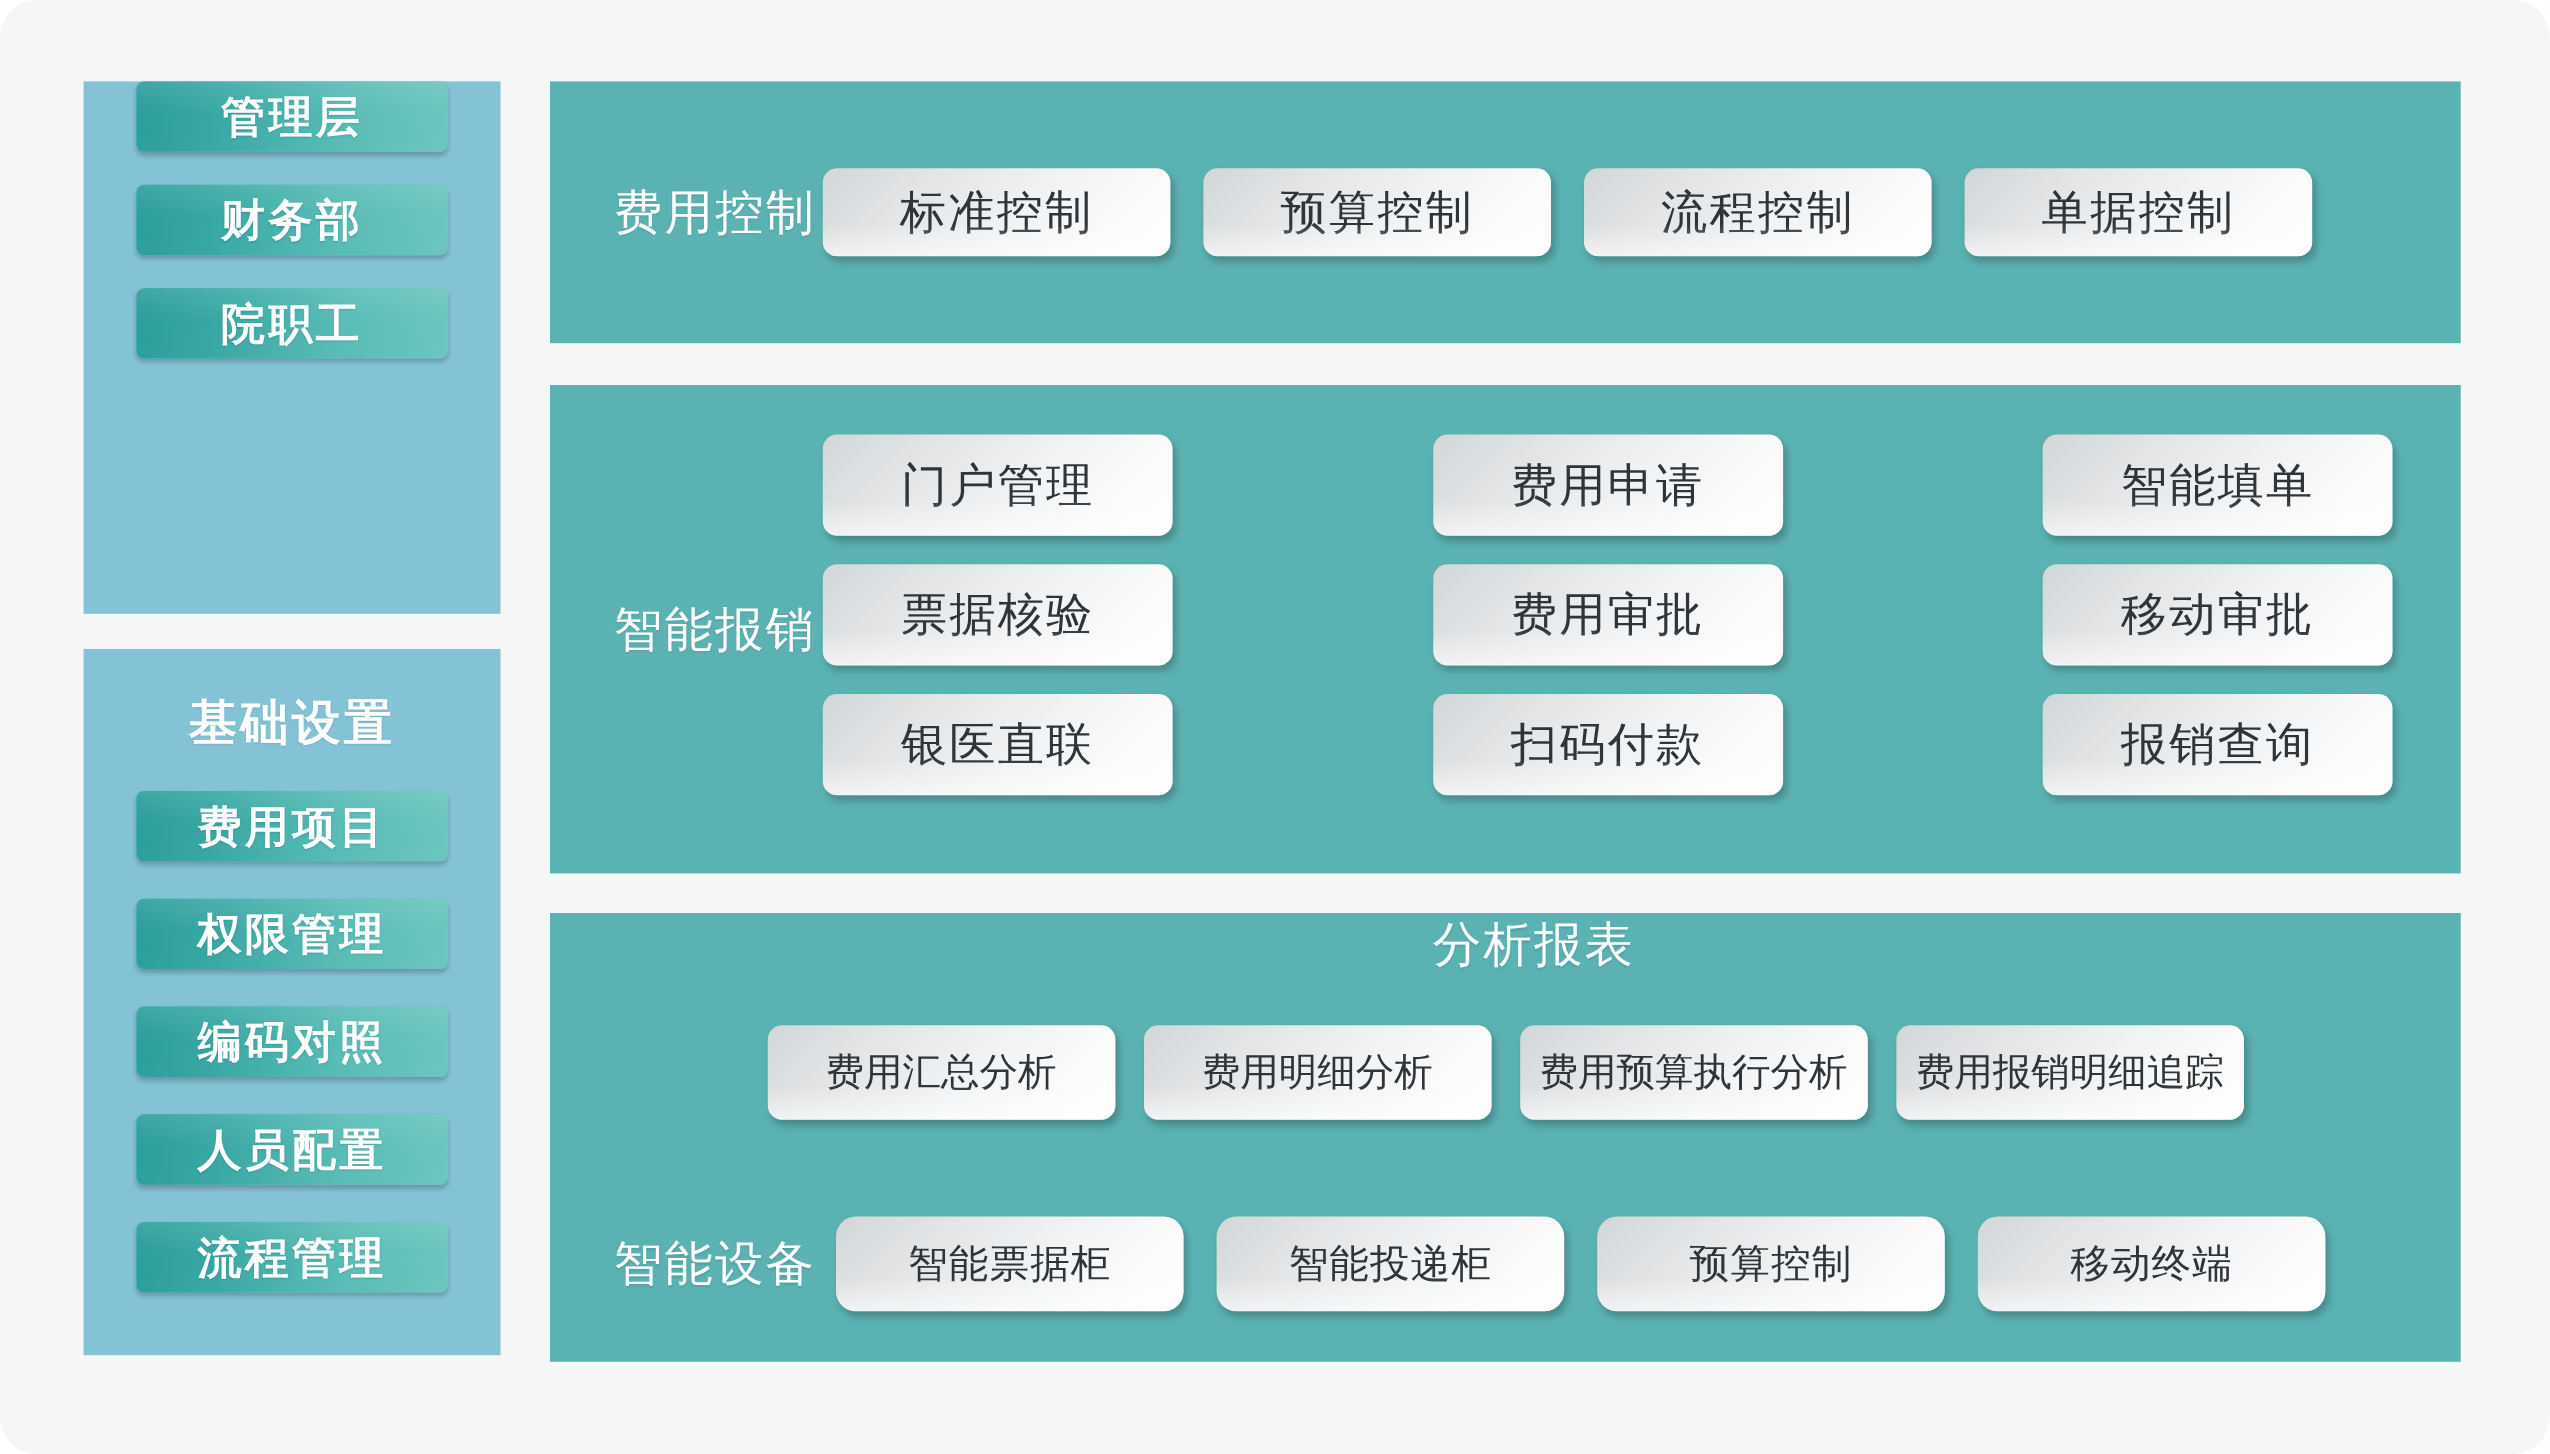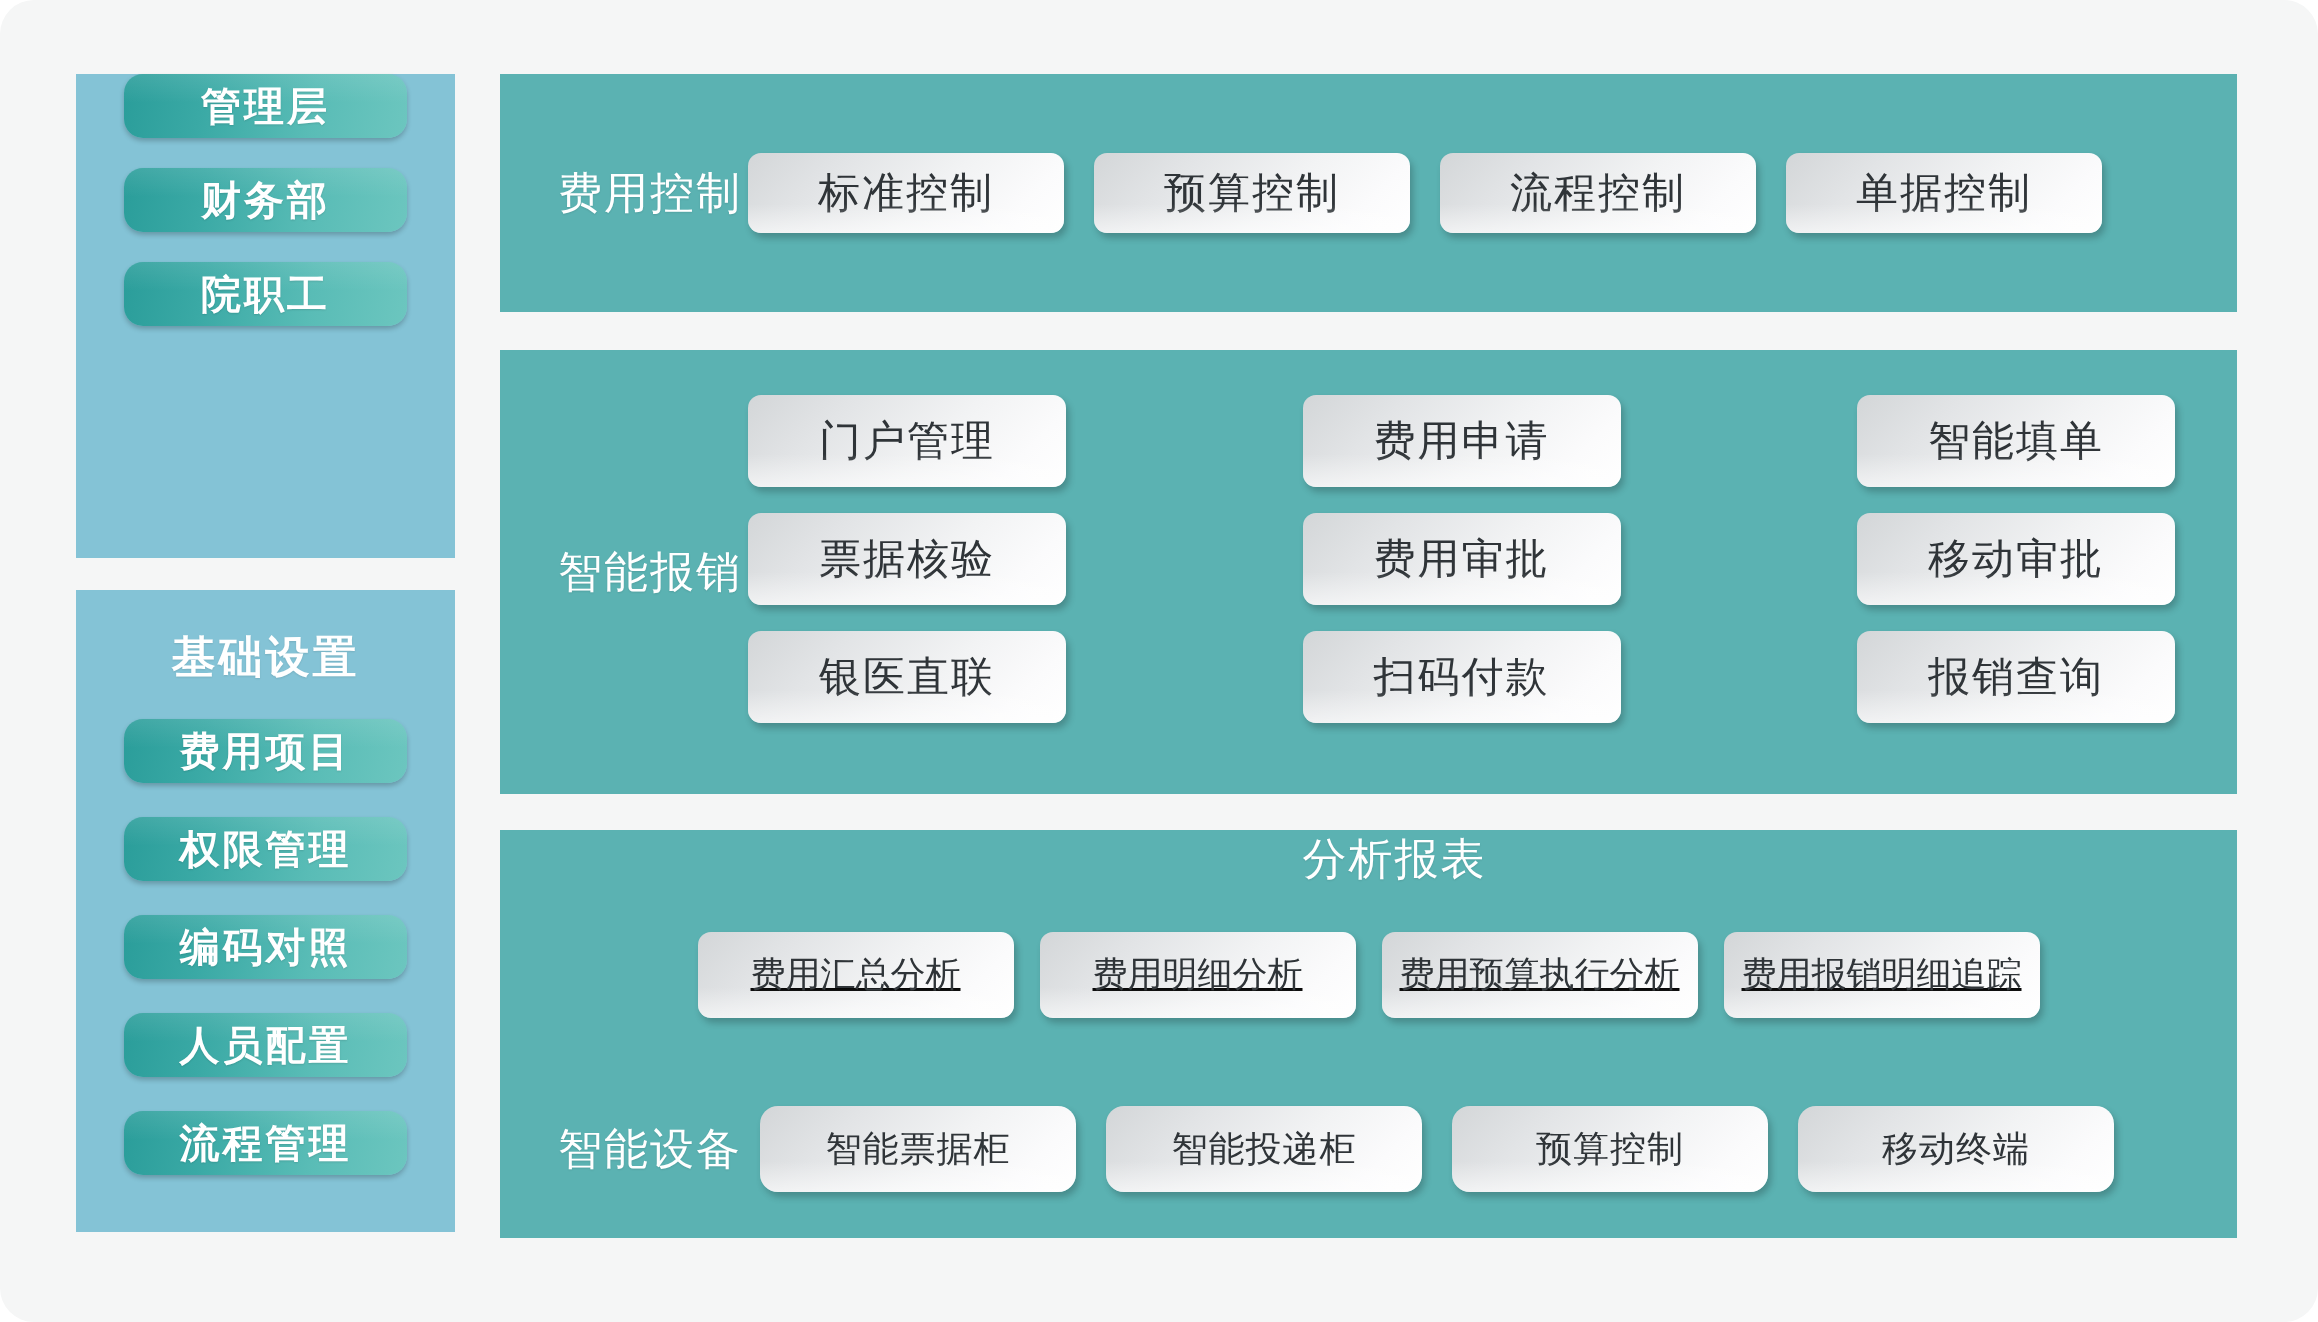--- a/index.html
+++ b/index.html
@@ -49,21 +49,21 @@
     text-align: center;
     width: 100%;
     text-shadow: 0 1px 2px rgba(0,0,0,0.10);
   }
   #side-panel-app  .side-title { margin-top: 50px; margin-bottom: 42px; }
   #side-panel-base .side-title { margin-top: 38px; margin-bottom: 32px; }
 
   .side-btn {
     width: 283px;
     height: 64px;
-    border-radius: 19px;
+    border-radius: 7px;
     background: linear-gradient(100deg, #2a9d9a 0%, #3aa9a5 28%, #59bcb6 66%, #6cc6bf 100%);
     color: #ffffff;
     font-size: 40px;
     font-weight: bold;
     letter-spacing: 3px;
     display: flex;
     align-items: center;
     justify-content: center;
     box-shadow: 0 3px 5px rgba(0,0,0,0.22);
     text-shadow: 0 1px 2px rgba(0,0,0,0.12);
@@ -154,21 +154,21 @@
 
   
   #row-cost .row-cards { gap: 30px; }
   #row-cost .card { width: 316px; height: 80px; font-size: 42px; letter-spacing: 2px; }
 
   
   #row-reimb .row-label { align-self: center; }
   #row-reimb .card { width: 318px; height: 92px; font-size: 42px; letter-spacing: 2px; }
 
   
-  #row-report .row-cards { gap: 26px; text-decoration: underline; }
+  #row-report .row-cards { gap: 26px; }
   #row-report .card { width: 316px; height: 86px; font-size: 35px; letter-spacing: 0px; }
 
   
   #row-device .row-cards { gap: 30px; }
   #row-device .card { width: 316px; height: 86px; font-size: 36px; letter-spacing: 1px; border-radius: 18px; }
 </style>
 </head>
 <body>
 
 <div id="page">

